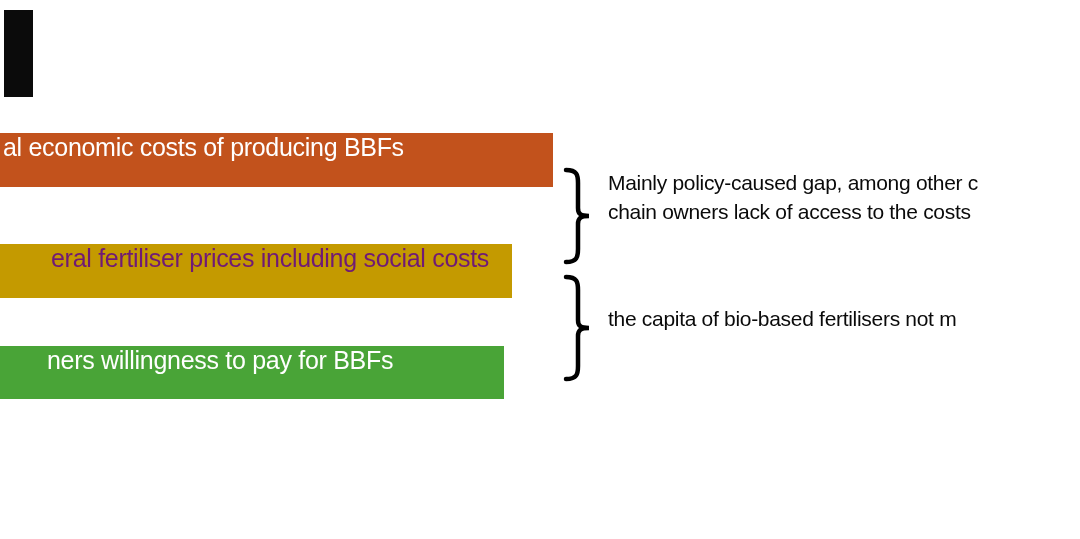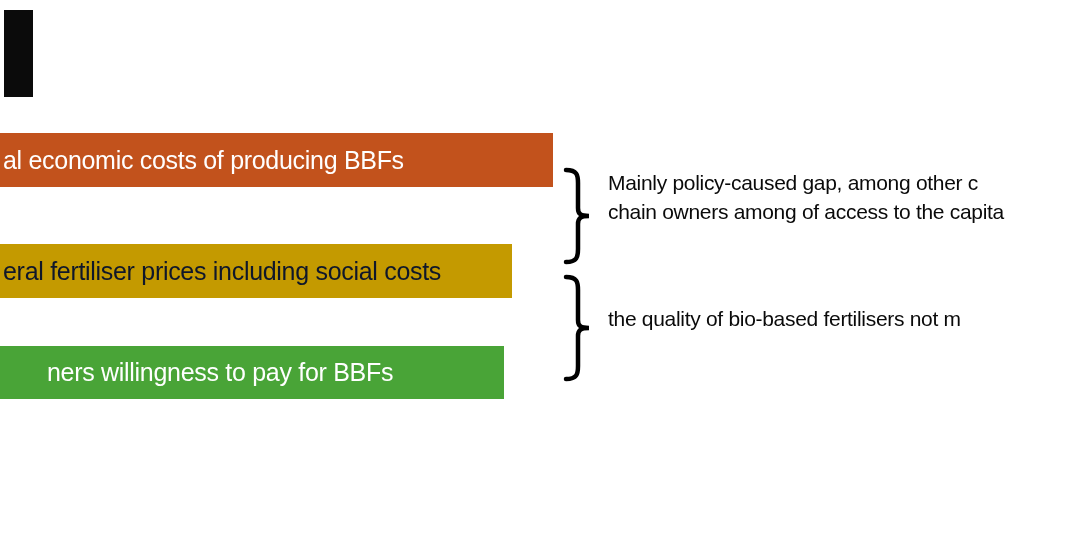--- a/index.html
+++ b/index.html
@@ -14,21 +14,21 @@
   .black-rect {
     position: absolute;
     left: 4px; top: 10px;
     width: 29px; height: 87px;
   }
   .bar {
     position: absolute;
     left: 0;
     height: 54px;
     display: flex;
-    align-items: center;
+    align-items: flex-start;
   }
   .bar1 { top: 133px; }
   .bar2 { top: 244px; }
   .bar3 { top: 346px; height: 53px; }
   .bar-label {
     color: #ffffff;
     font-size: 25px;
     letter-spacing: -0.3px;
     white-space: nowrap;
     padding-left: 3px;
@@ -52,37 +52,37 @@
 
 <div class="page">
 
   <div class="black-rect" style="background-color: rgb(11, 11, 11);"></div>
 
   <div class="bar bar1" style="background-color: rgb(194, 82, 28); width: 553px;">
     <span class="bar-label" style="color: rgb(255, 255, 255);">al economic costs of producing BBFs</span>
   </div>
 
   <div class="bar bar2" style="background-color: rgb(196, 154, 0); width: 512px;">
-    <span class="bar-label" style="color: #0f172a;">eral fertiliser prices including social costs</span>
+    <span class="bar-label" style="color: #701a75; margin-left: 48px;">eral fertiliser prices including social costs</span>
   </div>
 
   <div class="bar bar3" style="background-color: rgb(73, 164, 55); width: 460px; padding-left: 44px;">
     <span class="bar-label" style="color: rgb(255, 255, 255);">ners willingness to pay for BBFs</span>
   </div>
 
   <svg class="brace brace1" width="28" height="98" viewBox="0 0 28 98">
     <path d="M3,3 C14,3 15,8 15,16 L15,41 C15,46.5 17,49 26,49 C17,49 15,51.5 15,57 L15,82 C15,90 14,95 3,95" fill="none" stroke-width="4.5" stroke-linecap="round" style="stroke: rgb(0, 0, 0);"></path>
   </svg>
 
   <svg class="brace brace2" width="28" height="108" viewBox="0 0 28 108">
     <path d="M3,3 C14,3 15,8 15,16 L15,46 C15,51.5 17,54 26,54 C17,54 15,56.5 15,62 L15,92 C15,100 14,105 3,105" fill="none" stroke-width="4.5" stroke-linecap="round" style="stroke: rgb(0, 0, 0);"></path>
   </svg>
 
   <div class="annotation annotation1" style="color: rgb(10, 10, 10);">
     <p>Mainly policy-caused gap, among other c</p>
-    <p>chain owners among of access to the capita</p>
+    <p>chain owners lack of access to the costs</p>
   </div>
 
   <div class="annotation annotation2" style="color: rgb(10, 10, 10);">
-    <p>the quality of bio-based fertilisers not m</p>
+    <p>the capita of bio-based fertilisers not m</p>
   </div>
 
 </div>
 
 </body></html>

